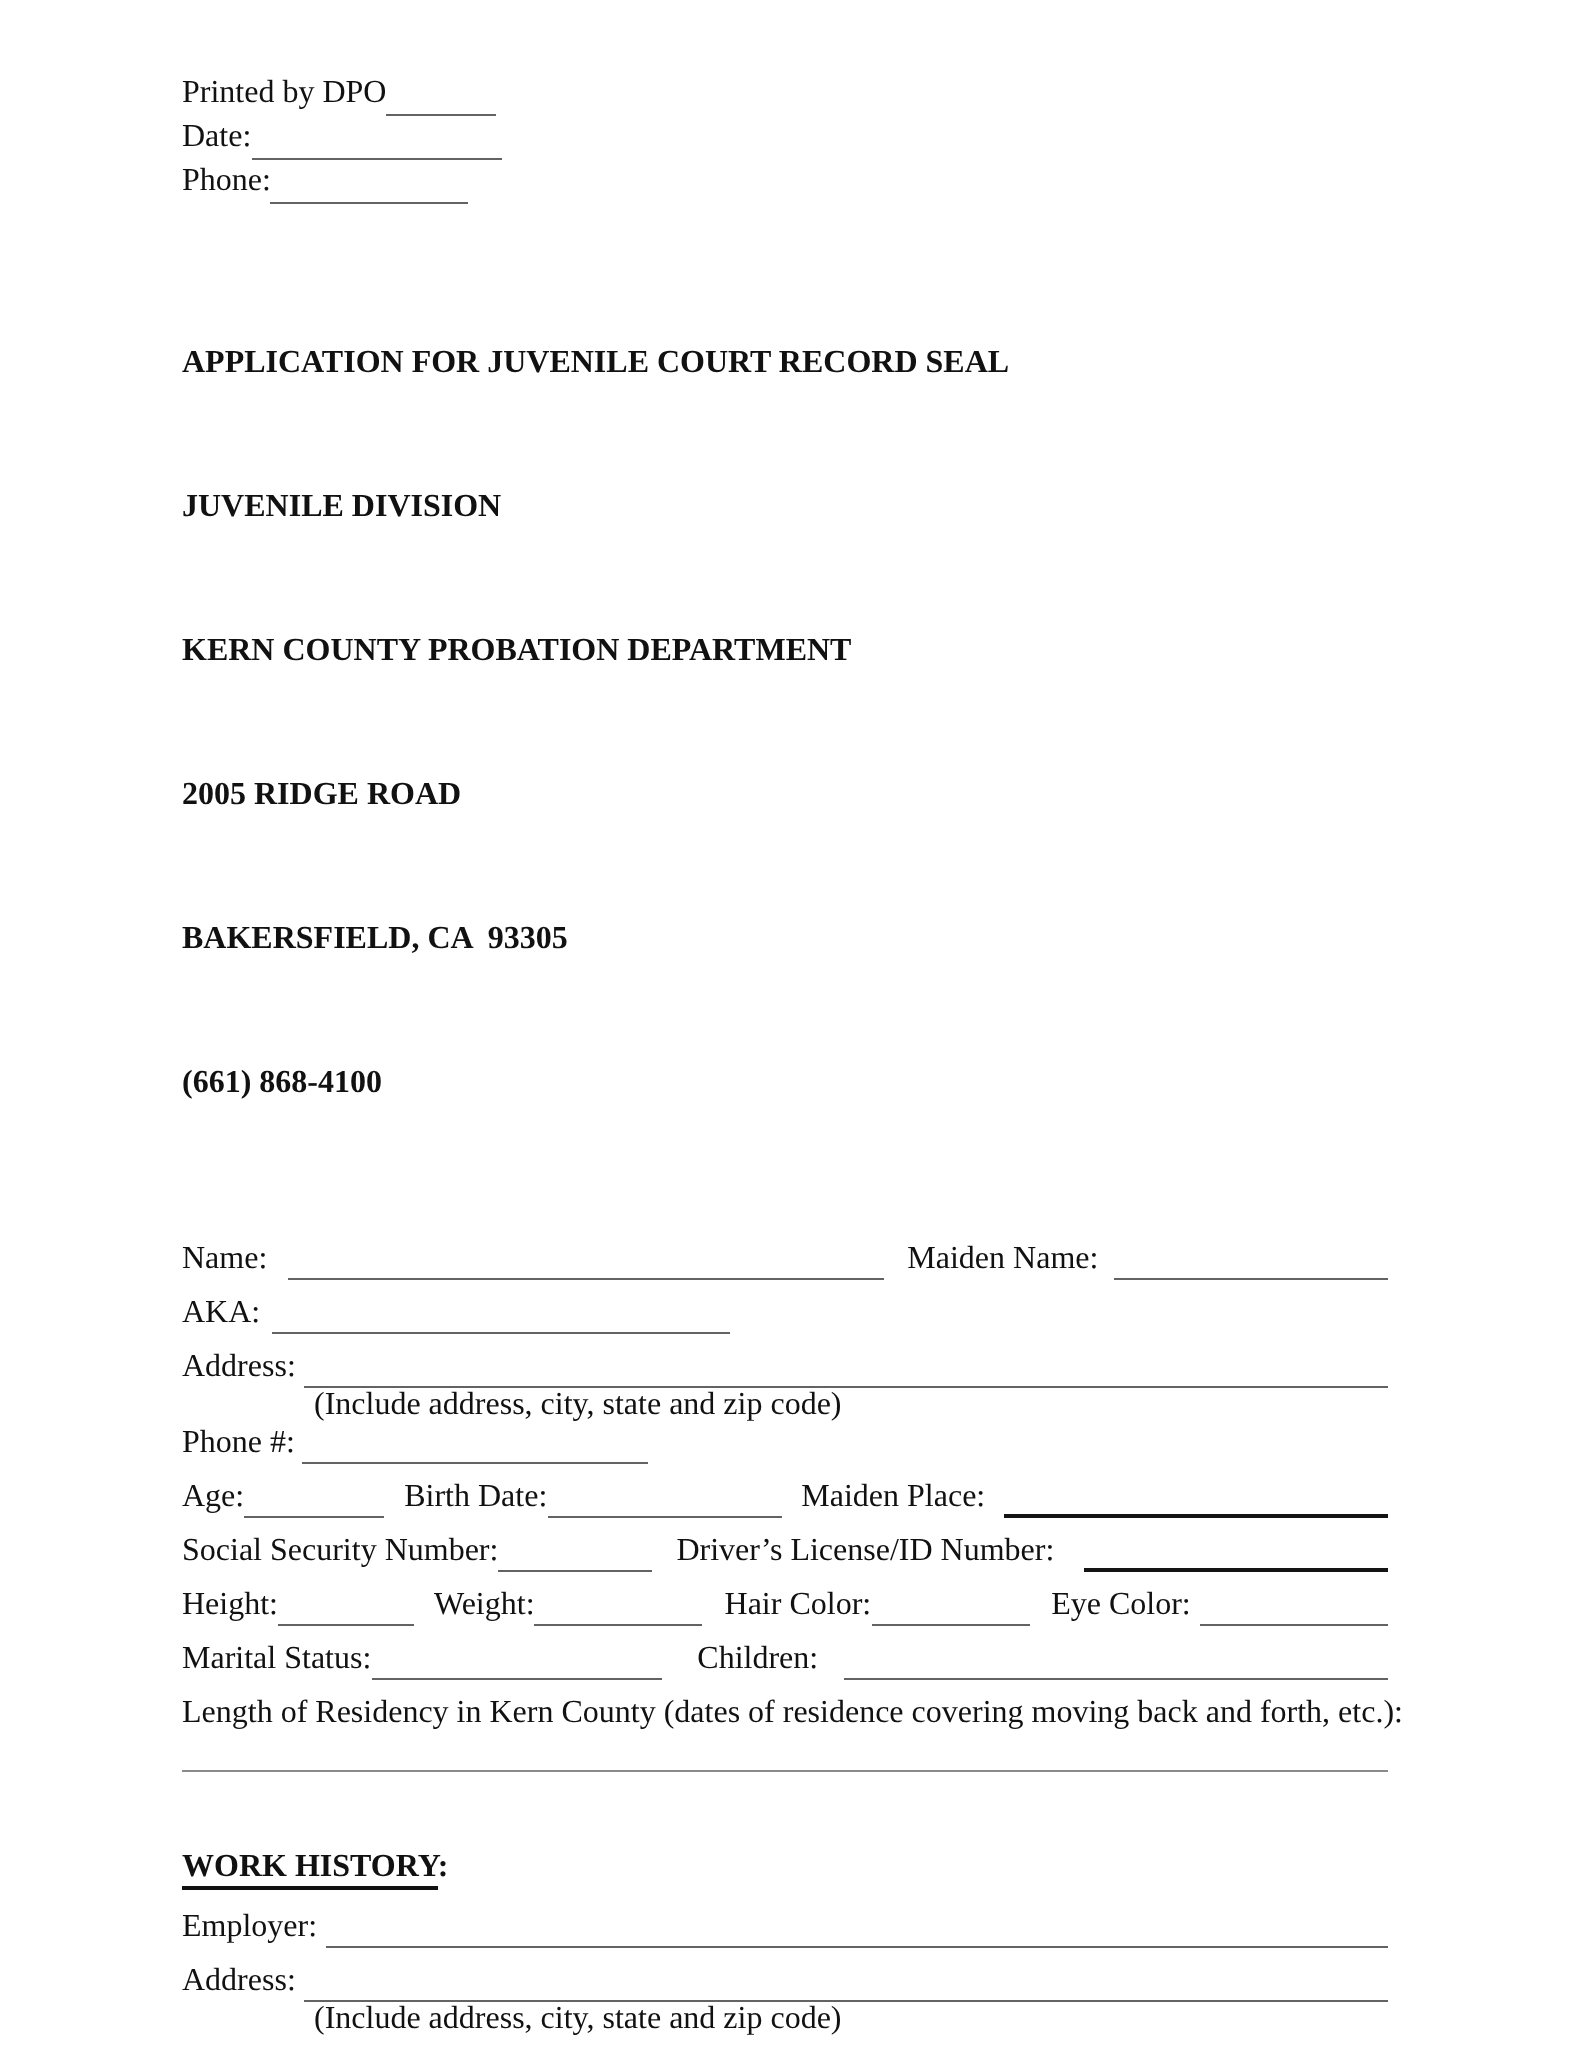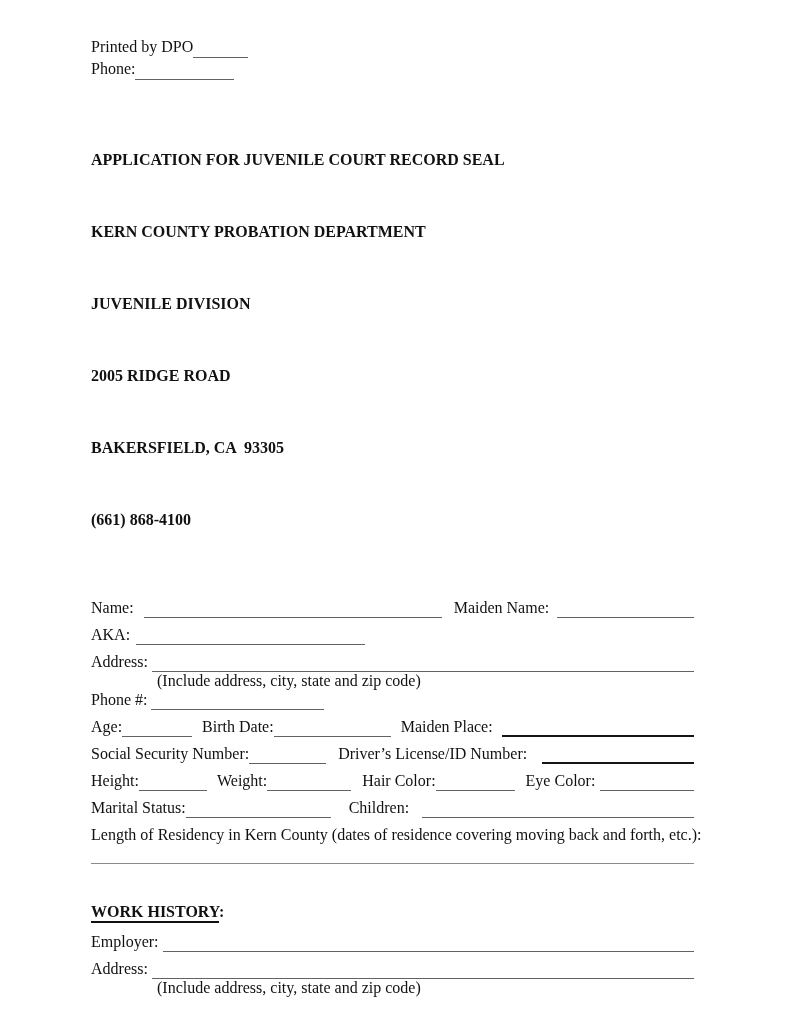--- a/index.html
+++ b/index.html
@@ -31,29 +31,33 @@
 <body>
 
 <div class="page">
 
   <div>
     <div class="p-row">
       <span class="lbl">Printed by DPO</span>
       <span class="ln" style="width:55px"></span>
     </div>
     <div class="p-row">
+      <span class="lbl">Date:</span>
+      <span class="ln" style="width:125px"></span>
+    </div>
+    <div class="p-row">
       <span class="lbl">Phone:</span>
       <span class="ln" style="width:99px"></span>
     </div>
   </div>
 
   <div class="title-block">
     <div>APPLICATION FOR JUVENILE COURT RECORD SEAL</div>
+    <div>JUVENILE DIVISION</div>
     <div>KERN COUNTY PROBATION DEPARTMENT</div>
-    <div>JUVENILE DIVISION</div>
     <div>2005 RIDGE ROAD</div>
     <div>BAKERSFIELD, CA  93305</div>
     <div>(661) 868-4100</div>
   </div>
 
   <div class="row" style="margin-top:18px">
     <span class="lbl">Name:</span>
     <span class="ln" style="width:298px;margin-left:10px"></span>
     <span class="lbl" style="margin-left:12px">Maiden Name:</span>
     <span class="ln grow" style="margin-left:8px"></span>

